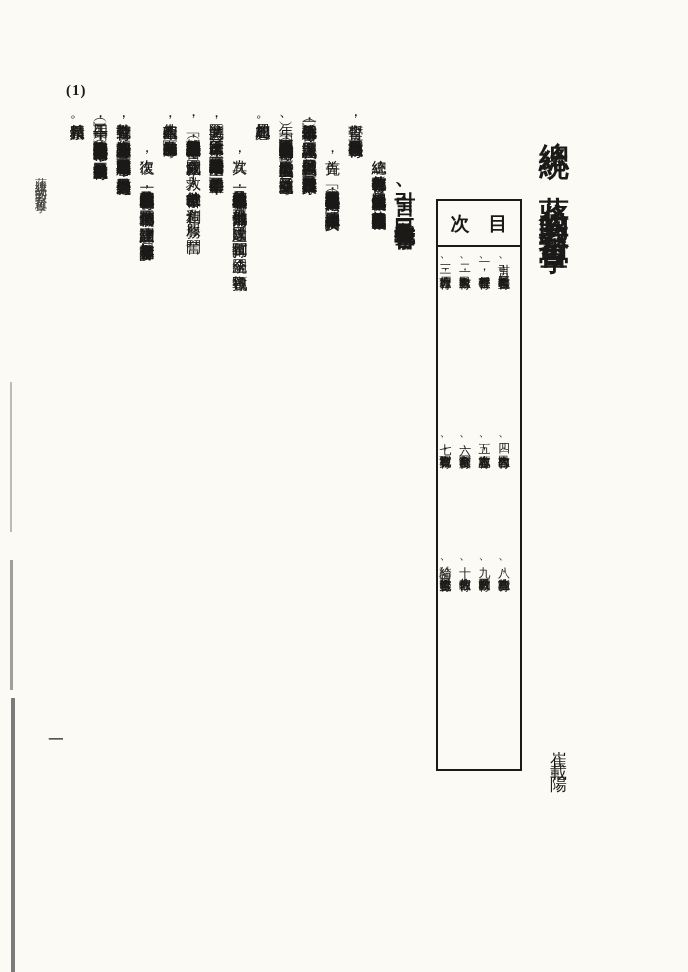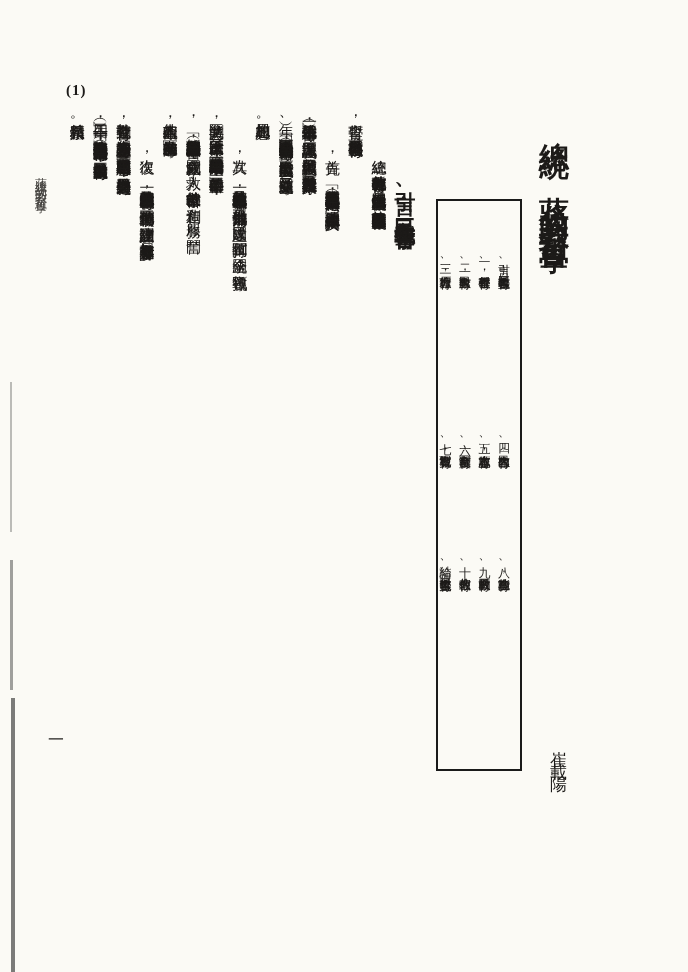--- a/index.html
+++ b/index.html
@@ -93,20 +93,21 @@
 
   <div class="running-header">蔣總統的教育哲學</div>
 
   <div class="page-number">一</div>
 
   <div class="title-col">總統　蔣公的教育哲學</div>
 
   <div class="author">崔載陽</div>
 
   <div class="toc-box">
+    <div class="toc-header">目　次</div>
     <div class="toc-band band-1">
       <div class="toc-entry">引言、三民主義教育哲學，</div>
       <div class="toc-entry">一、教育哲學基礎，</div>
       <div class="toc-entry">二、全民教育對象，</div>
       <div class="toc-entry">三、力行教育原理，</div>
     </div>
     <div class="toc-band band-2">
       <div class="toc-entry">四、民生教育內容，</div>
       <div class="toc-entry">五、立志教育本源，</div>
       <div class="toc-entry">六、合羣教育制度，</div>

